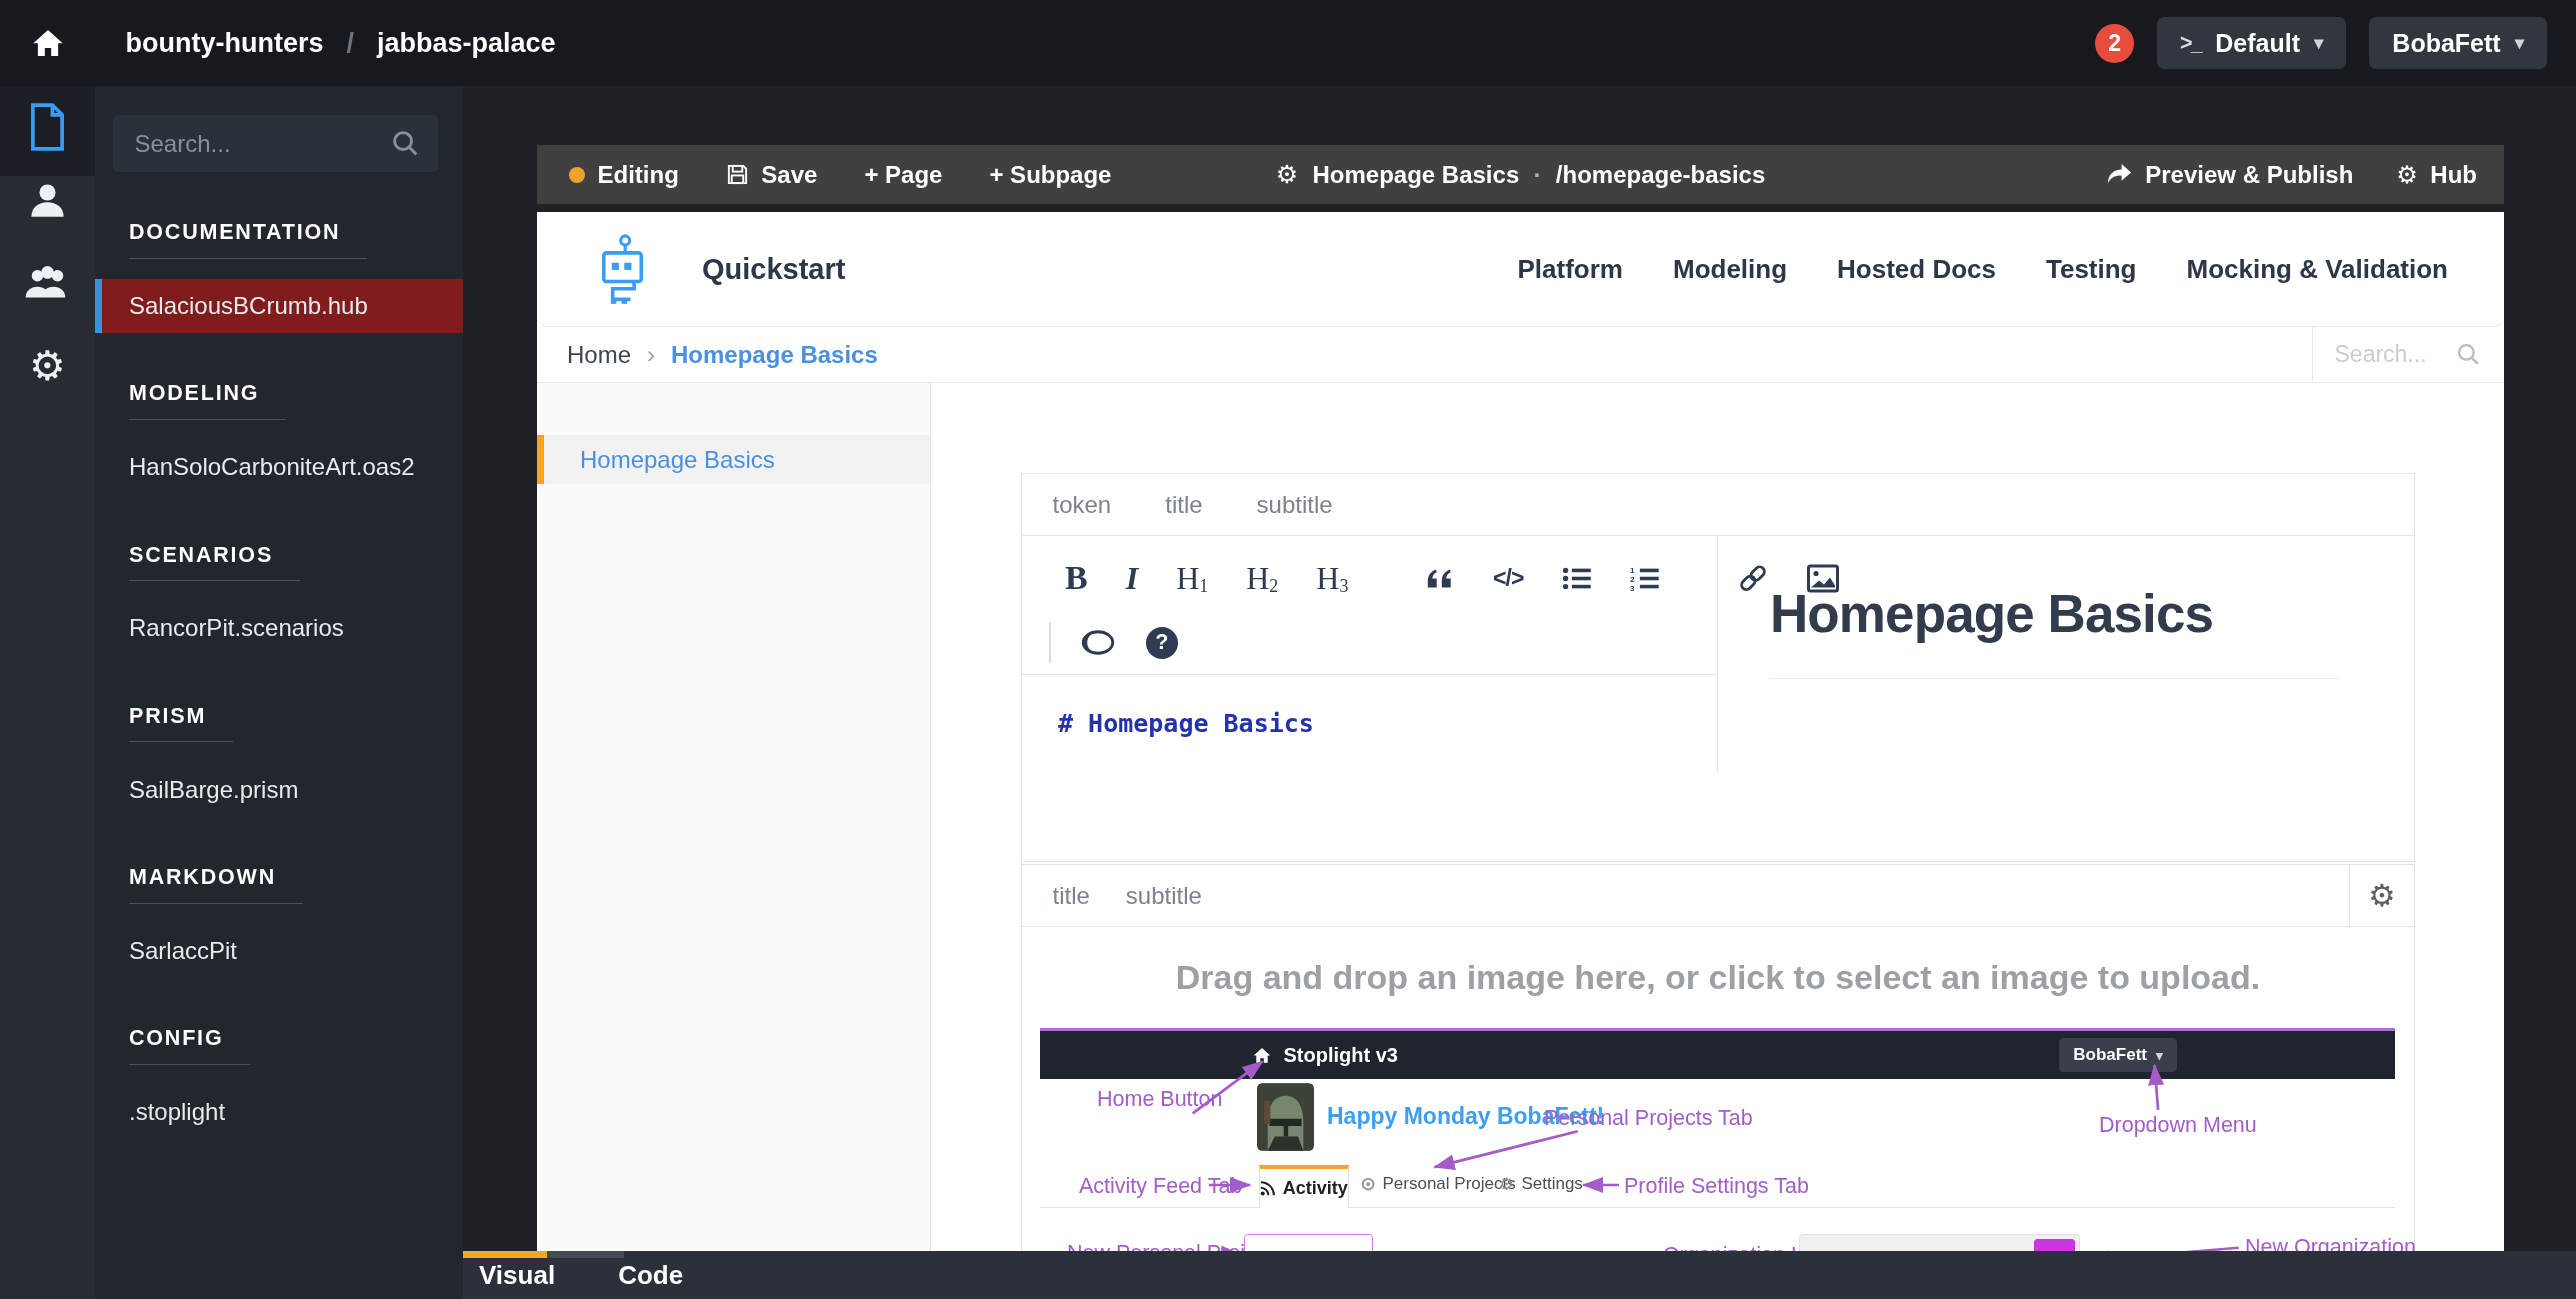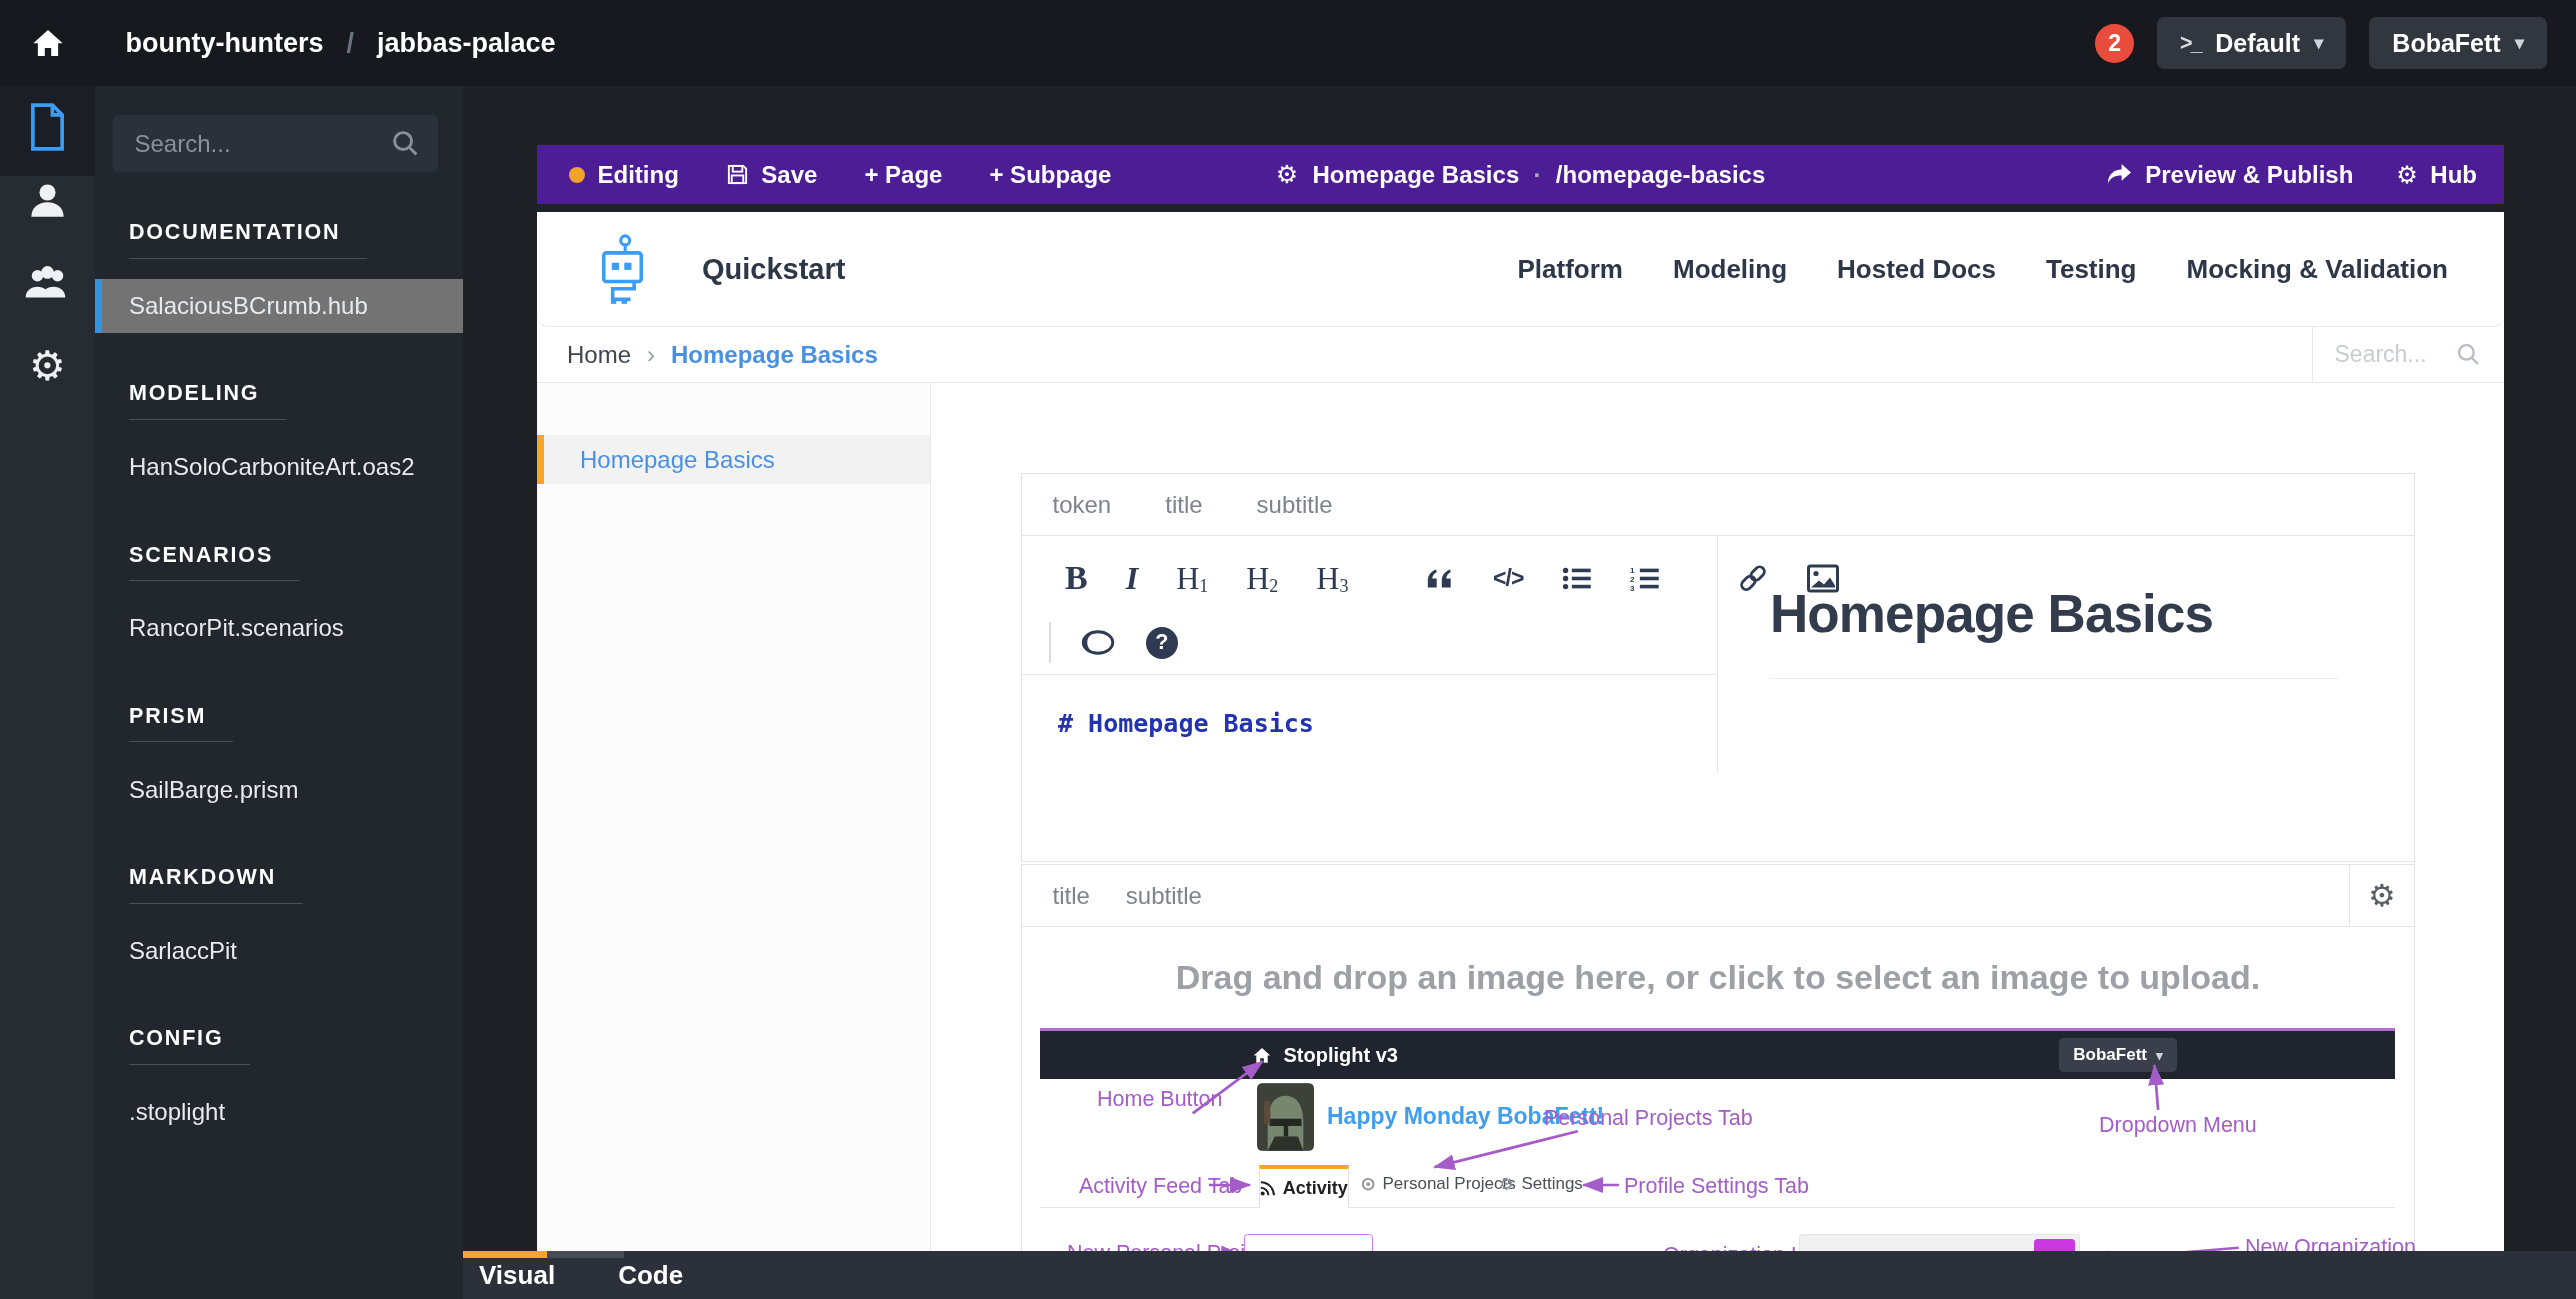--- a/index.html
+++ b/index.html
@@ -25,25 +25,25 @@
 
   
   .sidebar { position:absolute; left:95px; top:86px; width:368px; height:1214px; background:#22262d; color:#e6e9ed; }
   .search-wrap { position:relative; margin:29px 25px 0 18px; }
   .side-search { width:100%; height:57px; background:#2b313a; border:none; border-radius:5.4px; color:#dfe3e8; font-size:24px; padding:0 57px 0 21.5px; outline:none; font-family:"Liberation Sans",sans-serif; }
   .side-search::placeholder { color:#8a9099; }
   .search-mag { position:absolute; right:18px; top:14.3px; }
   .section-title-wrap { margin-top:48px; padding-left:34px; }
   .section-title { display:inline-block; font-size:21.5px; font-weight:bold; letter-spacing:1.8px; color:#fff; border-bottom:1.8px solid #4a5059; padding:0 27px 12.5px 0; }
   .side-item { margin-top:20px; font-size:24px; color:#e8eaed; padding:13.4px 0 13.4px 34px; cursor:pointer; }
-  .side-item.active { background:#737373; border-left:7.2px solid #3793e0; padding-left:27px; }
+  .side-item.active { background:#7f1d1d; border-left:7.2px solid #3793e0; padding-left:27px; }
 
   
   .main { position:absolute; left:463px; top:86px; width:2113px; height:1214px; background:#1e2126; }
-  .edit-toolbar { position:absolute; left:74px; top:59px; width:1967px; height:59px; background:#4c1d95; color:#fff; display:flex; align-items:center; font-size:24px; font-weight:bold; }
+  .edit-toolbar { position:absolute; left:74px; top:59px; width:1967px; height:59px; background:#404040; color:#fff; display:flex; align-items:center; font-size:24px; font-weight:bold; }
   .et-left { display:flex; align-items:center; gap:47px; margin-left:32px; }
   .et-item { display:flex; align-items:center; gap:12.5px; cursor:pointer; }
   .dot { width:16px; height:16px; border-radius:50%; background:#f0a22a; }
   .et-center { position:absolute; left:50%; transform:translateX(-50%); display:flex; align-items:center; gap:14.3px; }
   .et-center .gear { font-size:25px; }
   .et-right { margin-left:auto; display:flex; align-items:center; gap:43px; margin-right:27px; }
   .gear { font-family:"DejaVu Sans",sans-serif; font-weight:normal; }
 
   
   .page-card { position:absolute; left:74px; top:126px; width:1967px; height:1087px; background:#fff; overflow:hidden; }

